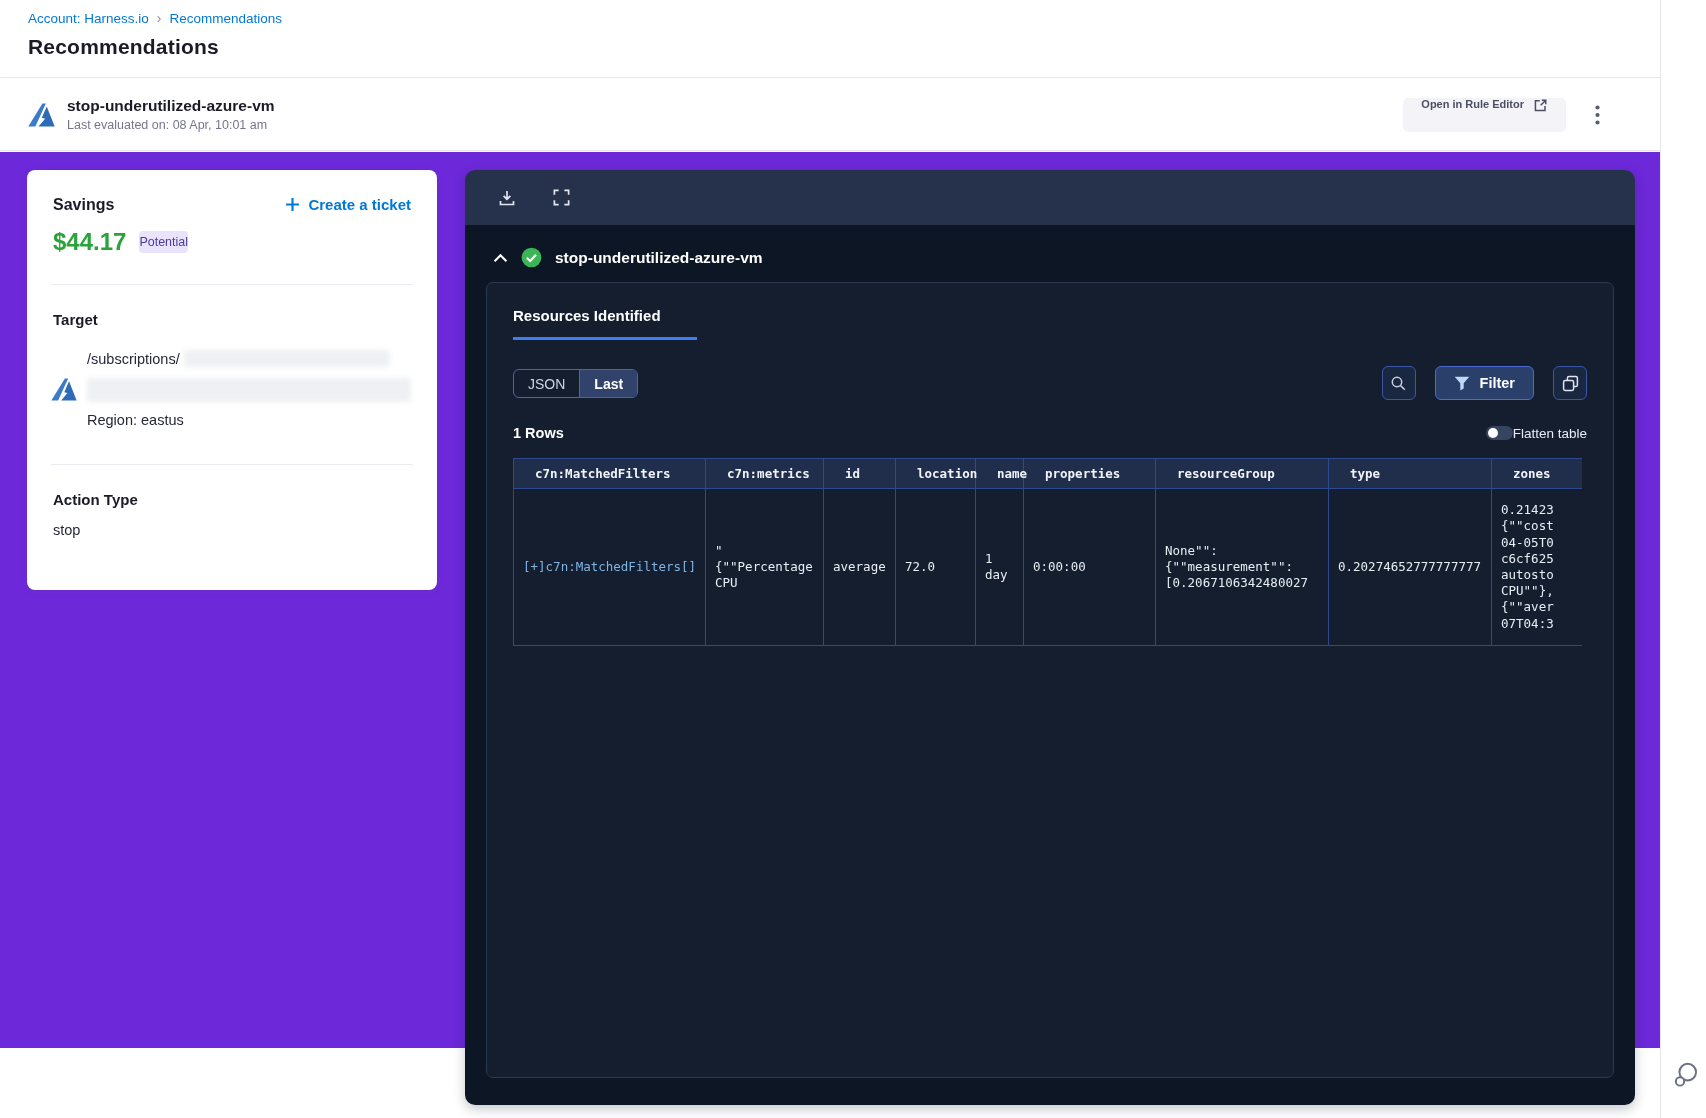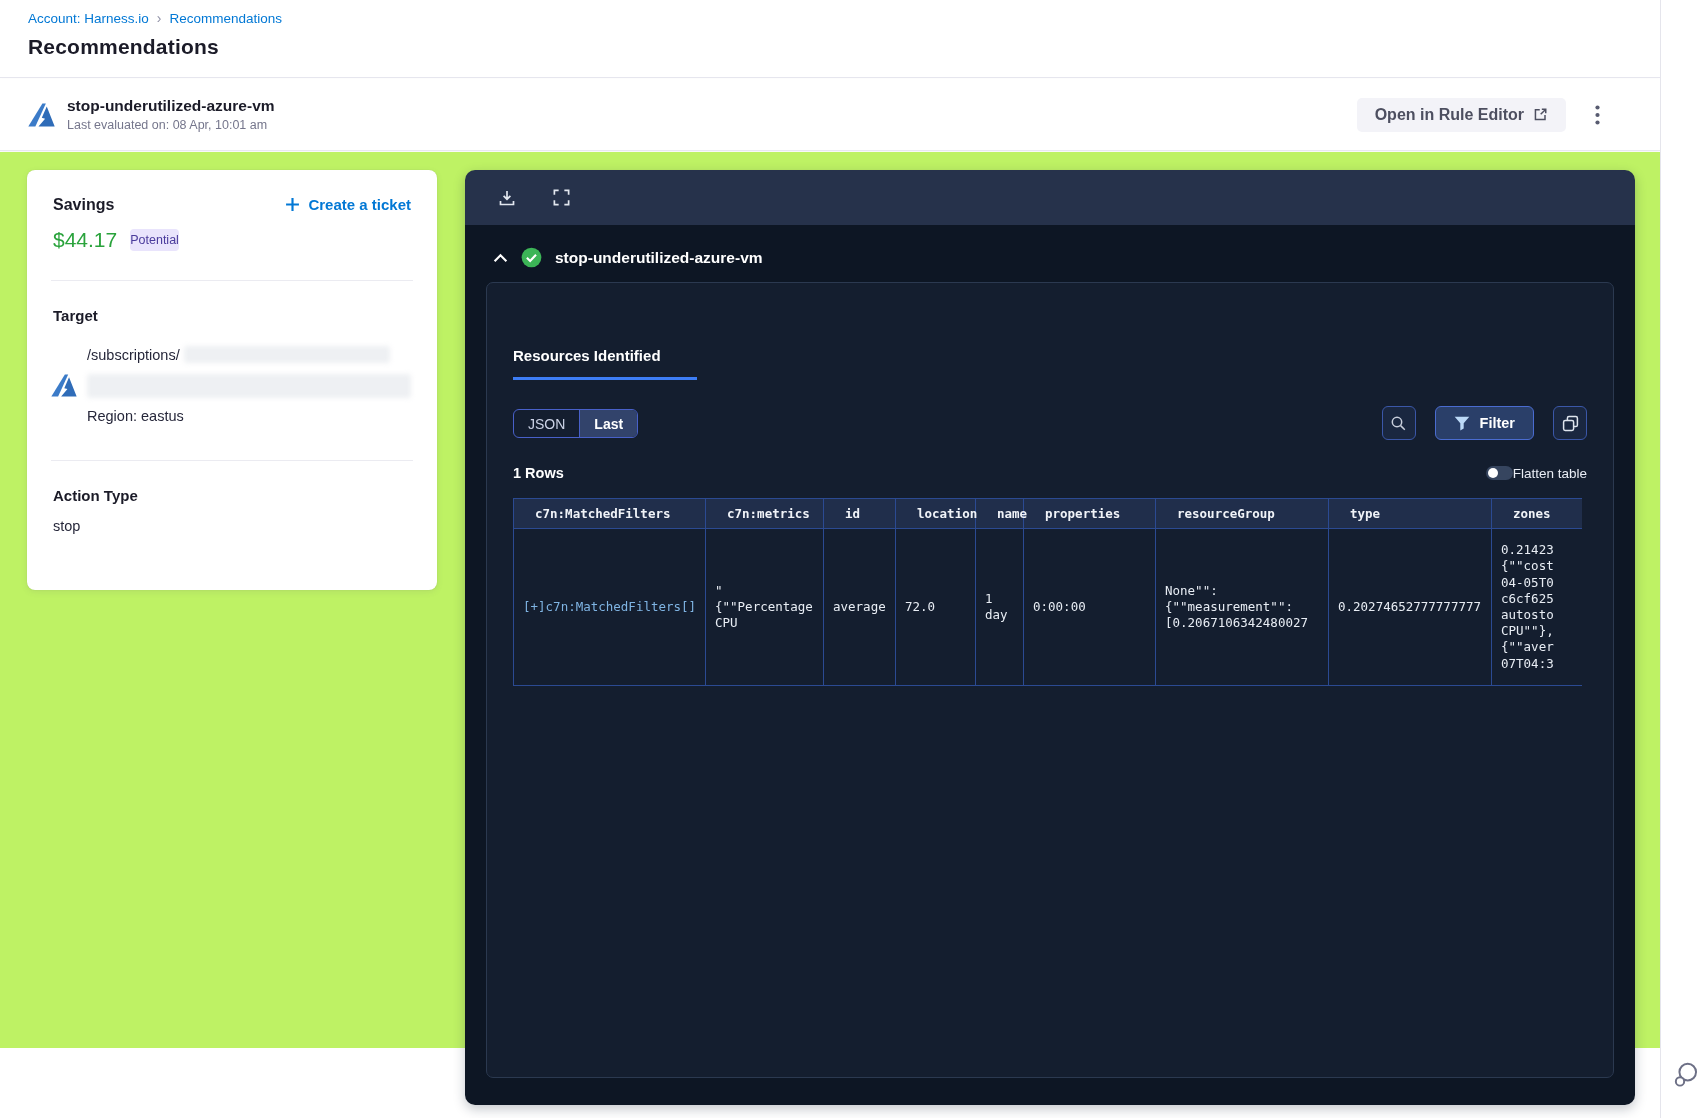--- a/index.html
+++ b/index.html
@@ -16,40 +16,40 @@
   .page-title { font-size:21px; font-weight:700; color:#1b1b28; margin-top:9px; letter-spacing:.2px; }
 
   .rec-header { position:absolute; left:0; top:79px; width:1660px; height:72px; background:#fff;
                 border-bottom:1px solid #e8e8ef; box-shadow:0 1px 3px rgba(40,41,61,.05);
                 display:flex; align-items:center; padding:0 48px 0 28px; }
   .azure-logo { width:27px; height:24px; flex:none; }
   .rec-names { margin-left:12px; }
   .rec-name { font-size:15.5px; font-weight:700; color:#1b1b28; }
   .rec-sub { font-size:12.5px; color:#75768c; margin-top:3px; }
   .rec-spacer { flex:1; }
-  .rule-editor-btn { display:flex; align-items:center; gap:9px; background:#f3f3f8; border:none;
+  .rule-editor-btn { display:flex; align-items:flex-start; gap:9px; background:#f3f3f8; border:none;
                      border-radius:5px; height:34px; padding:0 18px; cursor:pointer;
-                     font-family:inherit; font-size:16px; font-weight:600; color:#4d4f60; }
+                     font-family:inherit; font-size:11px; font-weight:600; color:#4d4f60; }
   .rule-editor-btn svg { flex:none; }
   .kebab-btn { width:30px; height:34px; margin-left:16px; background:none; border:none; cursor:pointer;
                display:flex; align-items:center; justify-content:center; }
 
   
-  .content { position:absolute; left:0; top:152px; width:1660px; height:896px; background:#bef264; }
+  .content { position:absolute; left:0; top:152px; width:1660px; height:896px; background:#6d28d9; }
 
   
   .summary-card { position:absolute; left:27px; top:18px; width:410px; height:420px; background:#fff;
                   border-radius:8px; box-shadow:0 0 1px rgba(40,41,61,.2), 0 2px 6px rgba(96,97,112,.12);
                   padding:26px 26px 0 26px; }
   .sav-row { display:flex; justify-content:space-between; align-items:flex-start; }
   .sav-label { font-size:16px; font-weight:700; color:#1b1b28; }
   .create-ticket { display:flex; gap:8px; align-items:center; color:#0278d5; font-size:15px;
                    font-weight:600; background:none; border:none; cursor:pointer; font-family:inherit; }
   .sav-value-row { display:flex; align-items:center; gap:13px; margin-top:14px; }
-  .sav-value { font-size:21px; font-weight:400; color:#2aa33c; }
+  .sav-value { font-size:24px; font-weight:700; color:#2aa33c; }
   .sav-badge { background:#e9e4fc; color:#4a3b9c; font-size:12.5px; font-weight:500;
                border-radius:4px; padding:4px 0; }
   .card-divider { height:1px; background:#ebebf1; margin:28px -2px 0 -2px; }
   .target-label { font-size:15px; font-weight:700; margin-top:26px; }
   .target-block { position:relative; margin-top:22px; min-height:86px; }
   .target-azure { position:absolute; left:-2px; top:28px; width:26px; height:23px; }
   .target-lines { margin-left:34px; }
   .target-path-row { display:flex; align-items:center; font-size:14.5px; color:#26273a; }
   .redact { background:#eef0f3; border-radius:3px; filter:blur(2.5px); }
   .redact-a { display:inline-block; width:206px; height:17px; margin-left:4px; }
@@ -67,21 +67,21 @@
               display:flex; align-items:center; justify-content:center; }
   .panel-body { height:880px; background:#0d1624; padding:22px 21px 0 21px; }
   .panel-title-row { display:flex; align-items:center; gap:11px; padding-left:4px; }
   .collapse-btn { background:none; border:none; cursor:pointer; width:20px; height:20px;
                   display:flex; align-items:center; justify-content:center; }
   .panel-title { font-size:15.5px; font-weight:700; color:#fff; margin-left:2px; }
 
   .inner-card { margin-top:14px; height:796px; background:#141e2f; border:1px solid #2b3950;
                 border-radius:7px; padding:24px 26px 0 26px; }
   .tab { display:inline-block; font-size:15px; font-weight:600; color:#fff; padding:0 36px 13px 0;
-         border-bottom:3px solid #3d7df5; cursor:pointer;margin-top:40px; }
+         border-bottom:3px solid #3d7df5; cursor:pointer; }
 
   .controls-row { margin-top:26px; display:flex; justify-content:space-between; align-items:center; height:34px; }
   .seg-toggle { display:inline-flex; border:1px solid #4860c8; border-radius:6px; overflow:hidden; height:29px; }
   .seg { font-size:14px; color:#ccd3e6; padding:5px 14px; cursor:pointer; background:transparent;
          border:none; font-family:inherit; line-height:19px; }
   .seg.selected { background:#32436b; color:#fff; font-weight:700; border-left:1px solid #4860c8; }
   .right-btns { display:flex; align-items:flex-start; gap:19px; }
   .icon-btn { width:34px; height:34px; background:#1a2740; border:1.5px solid #3b57a8; border-radius:6px;
               cursor:pointer; display:flex; align-items:center; justify-content:center; }
   .filter-btn { height:34px; background:#2a3f69; border:1.5px solid #4a6cd0; border-radius:6px;

